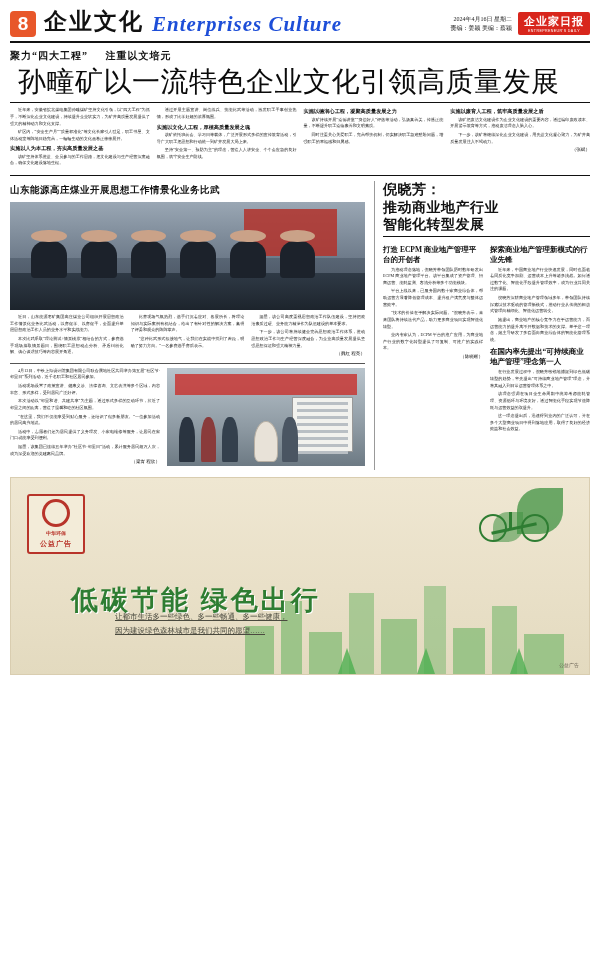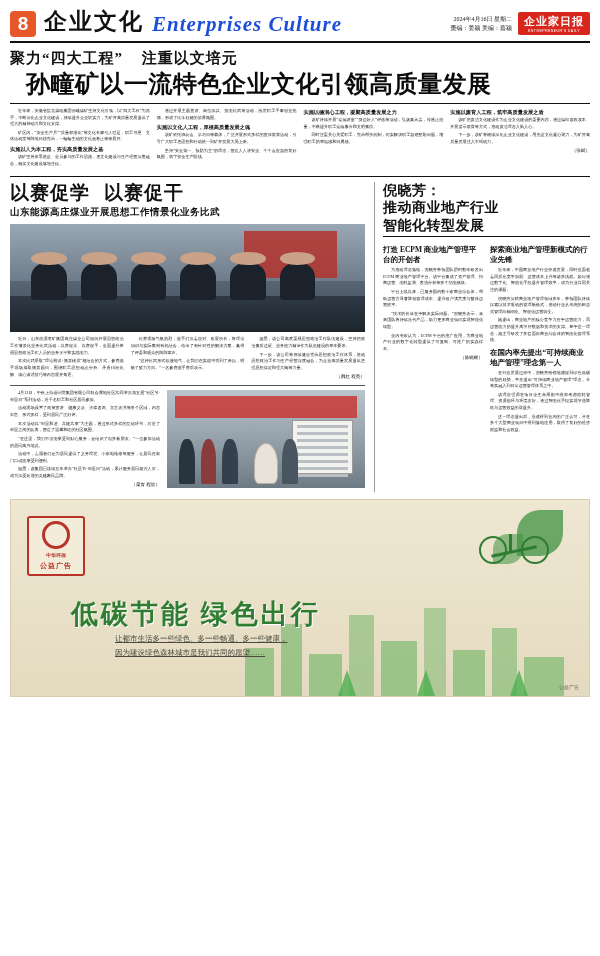--- a/index.html
+++ b/index.html
@@ -28,25 +28,25 @@
   .mast-right{display:flex;align-items:center;gap:6px;flex:0 0 auto;padding-bottom:2px;}
   .mast-date{font-size:6px;color:#222;text-align:right;line-height:1.5;}
   .logo-box{
     background:#d8261c;color:#fff;padding:2px 6px;border-radius:2px;text-align:center;
   }
   .logo-cn{font-size:11px;font-weight:bold;letter-spacing:1px;font-family:"Liberation Serif",serif;}
   .logo-en{font-size:3.6px;letter-spacing:.4px;font-family:"Liberation Sans",sans-serif;}
 
   
   .lead{margin-top:6px;}
-  .kicker{font-size:15px;font-weight:bold;letter-spacing:1px;font-family:Liberation Serif, serif;}
+  .kicker{font-size:10px;font-weight:bold;letter-spacing:1px;font-family:Liberation Serif, serif;}
   .kicker .k2{margin-left:14px;}
   .headline{
-    font-size:24px;font-weight:bold;letter-spacing:.5px;line-height:1.12;
-    margin:3px 0 5px 16px;color:#0b0b0b;
+    font-size:28px;font-weight:normal;letter-spacing:.5px;line-height:1.12;
+    margin:3px 0 5px 8px;color:#0b0b0b;
   }
   .rule-thin{border-top:1px solid #111;margin:2px 0 4px;}
 
   
   .cols{display:flex;gap:7px;}
   .col{flex:1 1 0;min-width:0;}
   .subhd{font-size:5.2px;font-weight:bold;text-align:justify;line-height:1.6;margin-bottom:1px;}
   .para{
     font-size:4.1px;line-height:1.62;text-align:justify;color:#1a1a1a;
     text-indent:8px;margin:0 0 2px 0;word-break:break-all;
@@ -96,21 +96,21 @@
     overflow:hidden;
   }
   .ad-seal{
     position:absolute;left:16px;top:16px;width:54px;height:56px;border:2px solid #b8342a;border-radius:3px;
     background:#f3ecd9;display:flex;flex-direction:column;align-items:center;justify-content:center;gap:3px;
   }
   .ad-seal .gear{width:22px;height:22px;border:3px solid #b8342a;border-radius:50%;}
   .ad-seal .t1{font-size:5px;color:#b8342a;font-weight:bold;}
   .ad-seal .t2{font-size:7px;color:#b8342a;font-weight:bold;letter-spacing:1px;}
   .ad-title{
-    position:absolute;left:60px;top:96px;font-size:27px;font-weight:bold;letter-spacing:3px;
+    position:absolute;left:60px;top:104px;font-size:27px;font-weight:bold;letter-spacing:3px;
     color:#2e7d32;text-shadow:1px 1px 0 #fff;
   }
   .ad-sub{position:absolute;left:104px;top:132px;font-size:7.5px;color:#4a4a3f;line-height:1.9;text-decoration:underline;}
   .ad-city{position:absolute;right:10px;bottom:6px;font-size:5px;color:#6b6455;}
   .ad-art{position:absolute;right:0;top:0;width:62%;height:100%;}
   .ad-city-sil{position:absolute;left:0;right:0;bottom:0;height:56%;}
   .bld{position:absolute;bottom:0;background:#8fbf7f;opacity:.85;}
   .leaf{position:absolute;border-radius:50% 0 50% 0;background:#3f9142;opacity:.75;}
   .bike{position:absolute;right:40px;top:22px;width:70px;height:42px;}
   .wheel{position:absolute;bottom:0;width:24px;height:24px;border:2.5px solid #2e7d32;border-radius:50%;}
@@ -171,23 +171,20 @@
       </div>
     </div>
   </div>
 
   <div class="divider"></div>
 
   <div class="zone">
 
     <div class="zone-left">
 
-      <div class="h2">
-        <span>以赛促学</span><span class="sp"></span><span>以赛促干</span>
-      </div>
       <div class="h2sub">山东能源高庄煤业开展思想工作情景化业务比武</div>
 
       <div class="photo photo-a">
         <div class="pa-bg"></div>
         <div class="pa-wall"></div>
         <div class="pa-red"></div>
         <div class="pa-table"></div>
         <div class="pa-p" style="left:6%;">
             <div class="pa-h"></div>
           </div>

